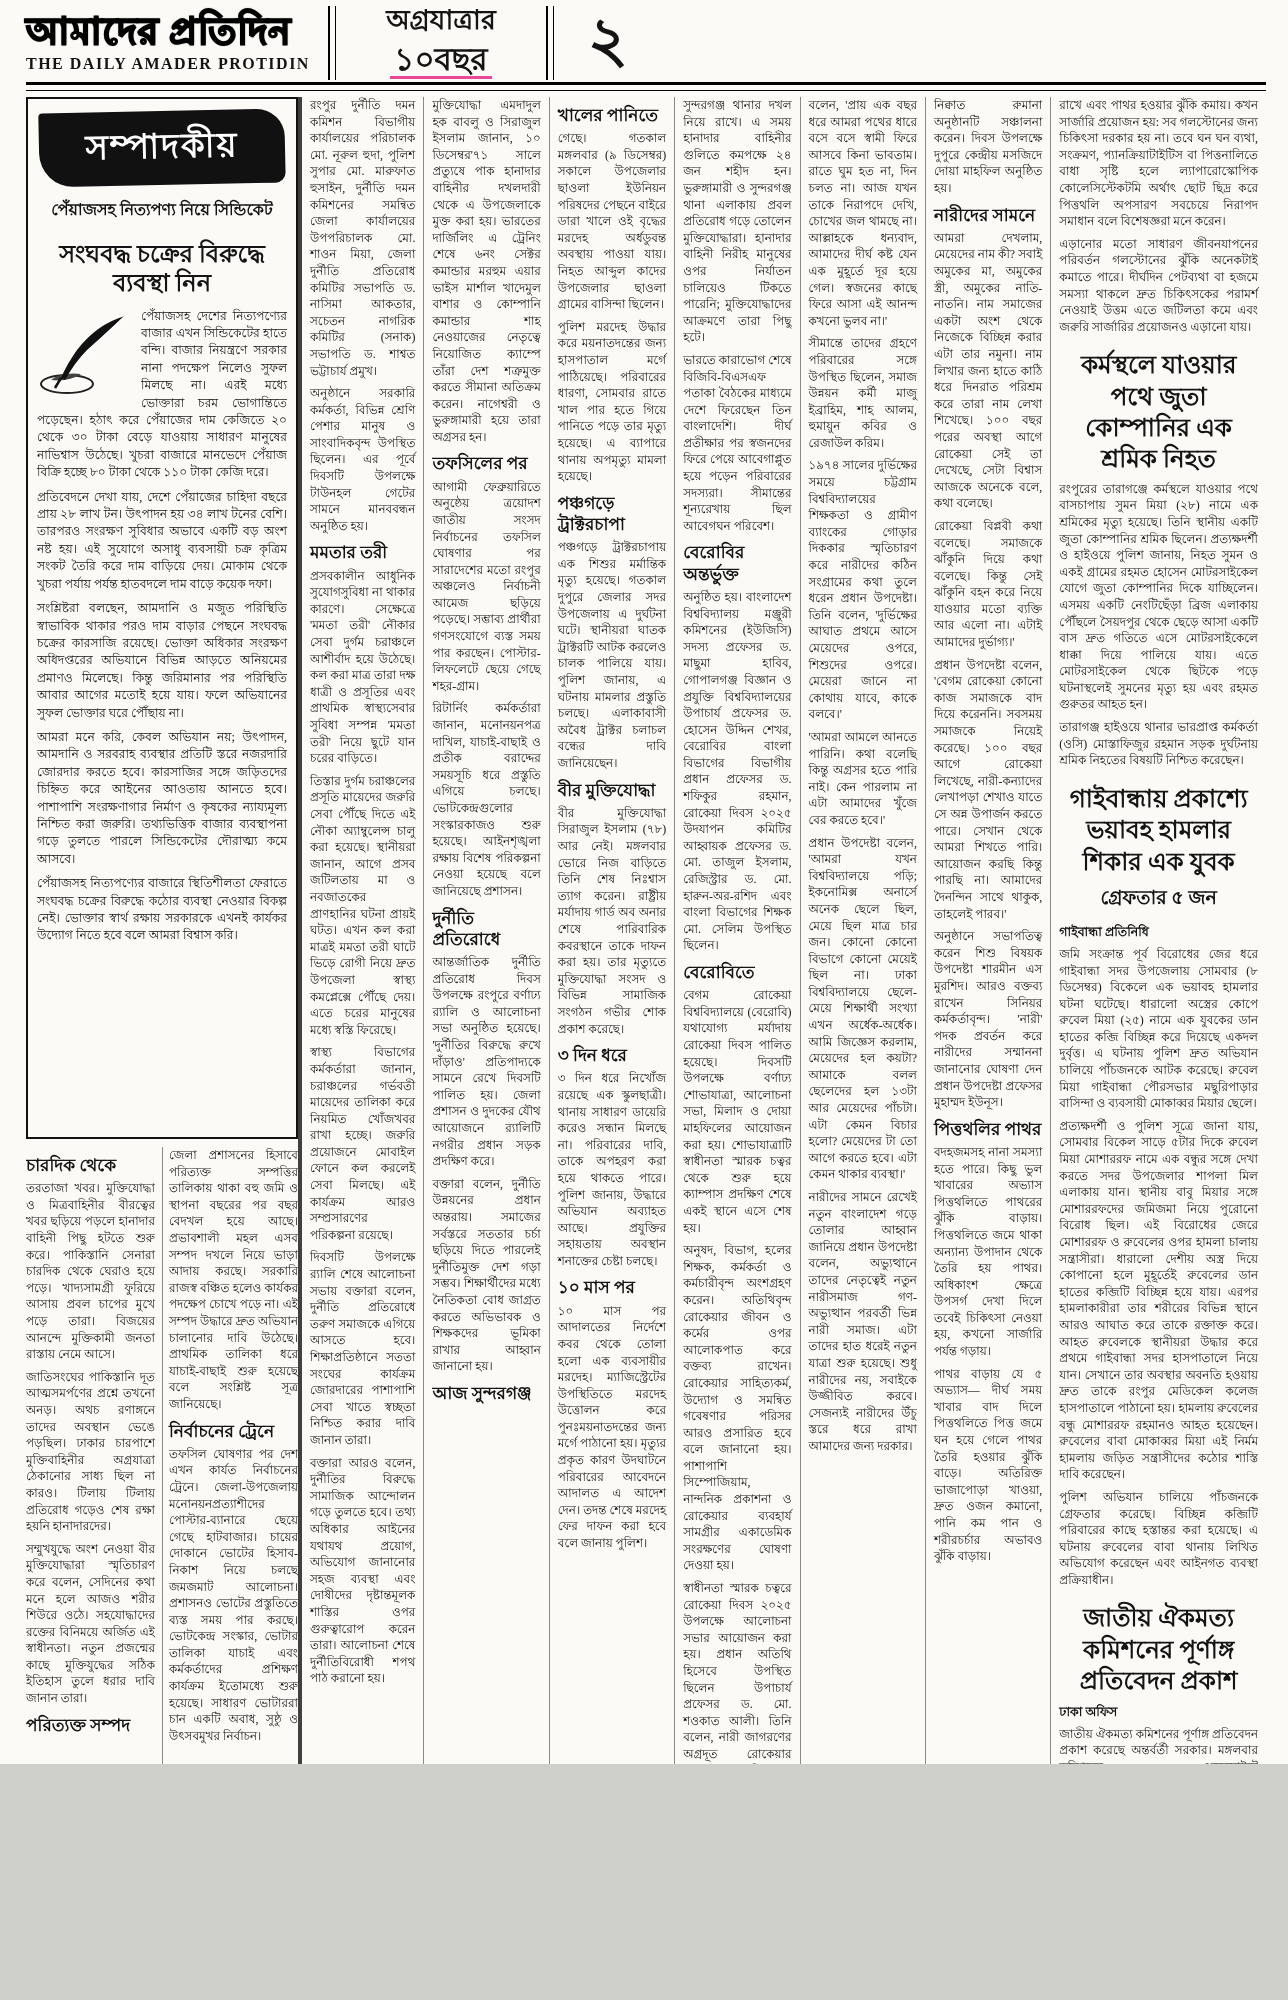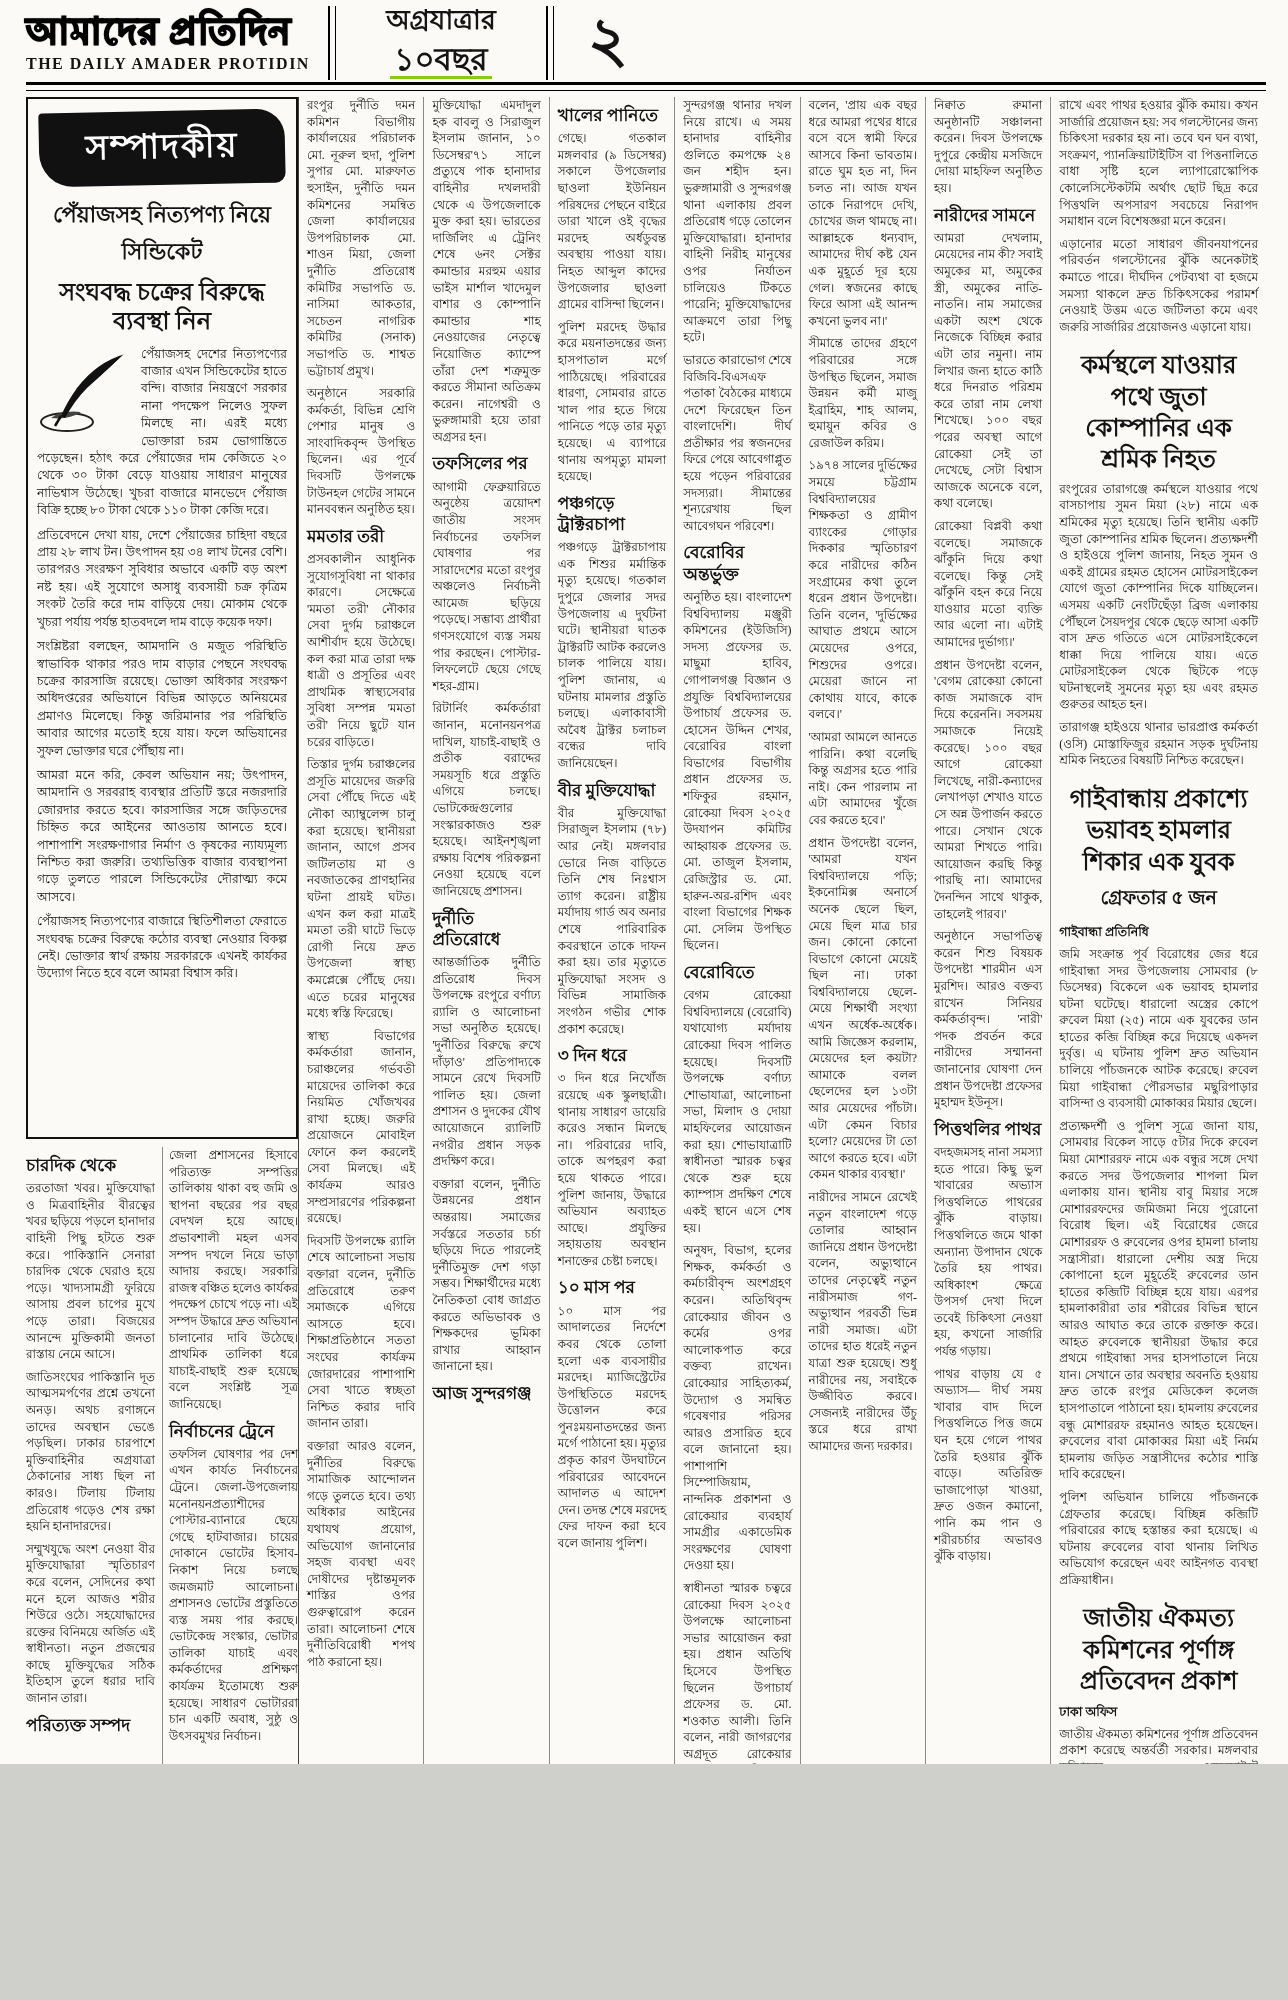--- a/index.html
+++ b/index.html
@@ -13,36 +13,36 @@
   .masthead{display:flex;align-items:stretch;height:74px;}
   .logo-block{width:292px;display:flex;flex-direction:column;justify-content:center;}
   .logo-bn{font-size:37px;font-weight:800;letter-spacing:1px;color:#fff;
     -webkit-text-stroke:2px #000;text-shadow:0 0 1px #000, 0 0 2px #000;line-height:1.05;}
   .logo-en{font-size:16px;font-weight:700;font-family:"Liberation Serif",serif;letter-spacing:1.5px;margin-top:3px;}
   .vrule{width:5px;border-left:2px solid #000;border-right:1px solid #000;margin:0 10px;}
   .dateline-wrap{flex:1;display:flex;align-items:center;justify-content:center;}
   .dateline{font-size:19px;font-weight:700;}
   .badge{width:190px;display:flex;flex-direction:column;align-items:center;justify-content:center;line-height:1.0;gap:8px;}
   .badge-l1{font-size:27px;font-weight:800;}
-  .badge-l2{font-size:31px;font-weight:800;border-bottom:3px solid #84cc16;padding:2px 4px 1px;}
+  .badge-l2{font-size:31px;font-weight:800;border-bottom:3px solid #ec4899;padding:2px 4px 1px;}
   .pagenum{width:88px;display:flex;align-items:center;justify-content:center;font-size:62px;font-weight:800;}
   .rule-double{height:5px;border-top:3px solid #000;border-bottom:1.5px solid #000;margin:2px 0 6px;}
   
   .page-body{display:flex;height:1898px;overflow:hidden;}
   .left-rail{width:272px;flex:none;display:flex;flex-direction:column;}
   .cols{flex:1;display:grid;grid-template-columns:repeat(6,1fr) 1.72fr;column-gap:0;height:100%;overflow:hidden;}
   .ncol{border-left:1px solid #8a8a86;padding:0 8px;overflow:hidden;}
-  .ncol:first-child{border-left:1px solid #404040;}
+  .ncol:first-child{border-left:4px solid #404040;}
   
   .editorial{border:2px solid #111;padding:8px 9px 10px;height:1042px;box-sizing:border-box;overflow:hidden;}
   .ed-banner{position:relative;background:#111;color:#fff;height:74px;display:flex;align-items:center;justify-content:center;
     transform:rotate(-1.2deg);border-radius:4px 28px 10px 34px;margin:4px 2px 12px;}
   .ed-banner:before{content:"";position:absolute;left:-7px;top:6px;border-style:solid;border-width:14px 16px;border-color:transparent #111 transparent transparent;transform:rotate(18deg);}
   .ed-banner span{font-size:34px;font-weight:800;letter-spacing:2px;}
-  .ed-kicker{font-size:22px;font-weight:700;text-align:center;margin:2px 0 7px;}
+  .ed-kicker{font-size:16px;font-weight:700;text-align:center;margin:2px 0 16px;}
   .ed-headline{font-size:24px;font-weight:800;text-align:center;line-height:1.2;margin:0 0 10px;}
   .ed-body{font-size:12.2px;line-height:17.4px;text-align:justify;}
   .ed-body p{margin:0 0 7px;text-indent:0;}
   .quill{float:left;width:96px;height:88px;margin:2px 8px 2px 0;}
   
   .rail-bottom{flex:1;margin-top:8px;column-count:2;column-gap:14px;column-rule:1px solid #8a8a86;overflow:hidden;}
   
   .blk-body{font-size:11.9px;line-height:16.6px;text-align:justify;margin:0 0 6px;}
   .blk-subhead{font-size:17px;font-weight:800;line-height:1.25;margin:8px 0 4px;}
   .blk-headline{font-size:24.5px;font-weight:800;line-height:1.28;text-align:center;margin:14px 0 6px;}

